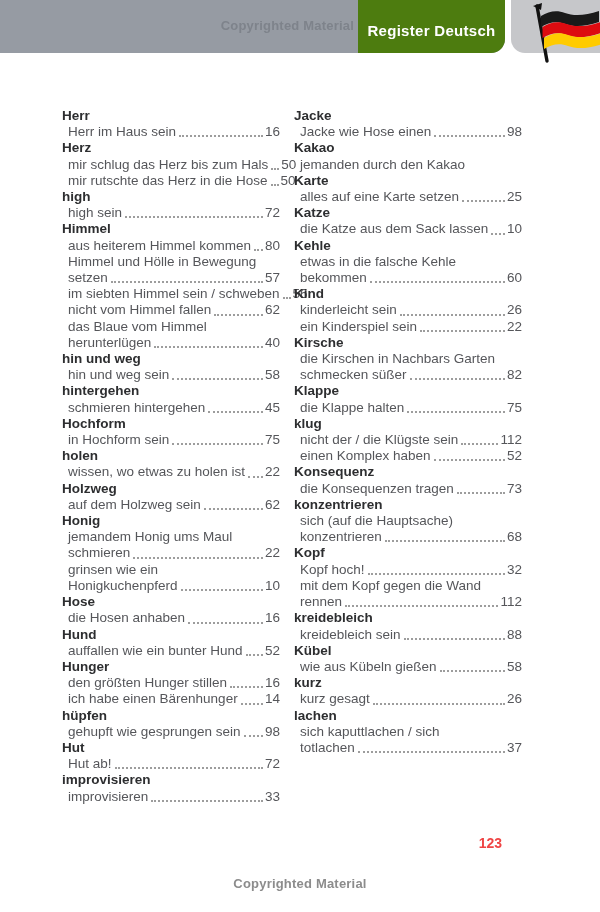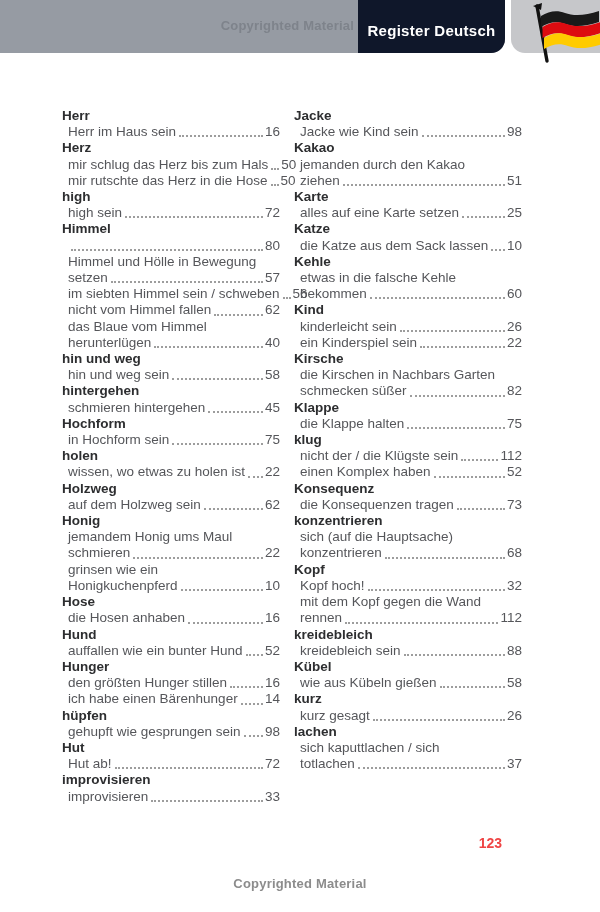--- a/index.html
+++ b/index.html
@@ -11,21 +11,21 @@
   .header-bar{
     position:absolute;left:0;top:0;width:505px;height:53px;
     background:#969ba3;border-bottom-right-radius:14px;
   }
   .header-copyright{
     position:absolute;left:0;top:18px;width:354px;text-align:right;
     font-size:13px;font-weight:600;color:#7e838b;letter-spacing:.2px;
   }
   .register-tab{
     position:absolute;left:358px;top:0;width:147px;height:53px;
-    background:#0f172a;border-bottom-right-radius:14px;
+    background:#4d7c0f;border-bottom-right-radius:14px;
     display:flex;align-items:center;justify-content:center;
   }
   .register-tab span{
     color:#ffffff;font-size:15px;font-weight:700;letter-spacing:.3px;
     padding-top:8px;
   }
   .flag-panel{
     position:absolute;left:511px;top:0;width:89px;height:53px;
     background:#c6c7ca;border-bottom-left-radius:14px;
   }
@@ -98,20 +98,21 @@
           <span class="pagenum">50</span>
         </div>
         <div class="headword">high</div>
         <div class="entry-line">
           <span class="etext">high sein</span>
           <span class="leader"></span>
           <span class="pagenum">72</span>
         </div>
         <div class="headword">Himmel</div>
         <div class="entry-line">
+          <span class="etext">aus heiterem Himmel kommen</span>
           <span class="leader"></span>
           <span class="pagenum">80</span>
         </div>
         <div class="entry-line">
           <span class="etext">Himmel und Hölle in Bewegung</span>
         </div>
         <div class="entry-line">
           <span class="etext">setzen</span>
           <span class="leader"></span>
           <span class="pagenum">57</span>
@@ -219,32 +220,27 @@
         <div class="headword">improvisieren</div>
         <div class="entry-line">
           <span class="etext">improvisieren</span>
           <span class="leader"></span>
           <span class="pagenum">33</span>
         </div>
       </div>
     <div class="index-col col-right" id="col-right">
         <div class="headword">Jacke</div>
         <div class="entry-line">
-          <span class="etext">Jacke wie Kind sein</span>
+          <span class="etext">Jacke wie Hose einen</span>
           <span class="leader"></span>
           <span class="pagenum">98</span>
         </div>
         <div class="headword">Kakao</div>
         <div class="entry-line">
           <span class="etext">jemanden durch den Kakao</span>
-        </div>
-        <div class="entry-line">
-          <span class="etext">ziehen</span>
-          <span class="leader"></span>
-          <span class="pagenum">51</span>
         </div>
         <div class="headword">Karte</div>
         <div class="entry-line">
           <span class="etext">alles auf eine Karte setzen</span>
           <span class="leader"></span>
           <span class="pagenum">25</span>
         </div>
         <div class="headword">Katze</div>
         <div class="entry-line">
           <span class="etext">die Katze aus dem Sack lassen</span>

